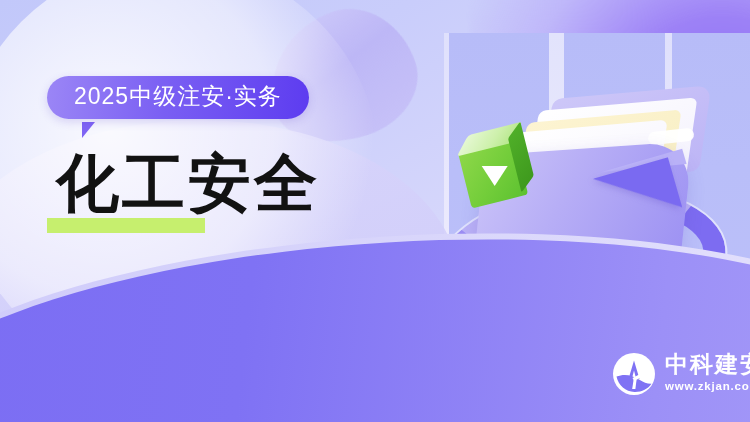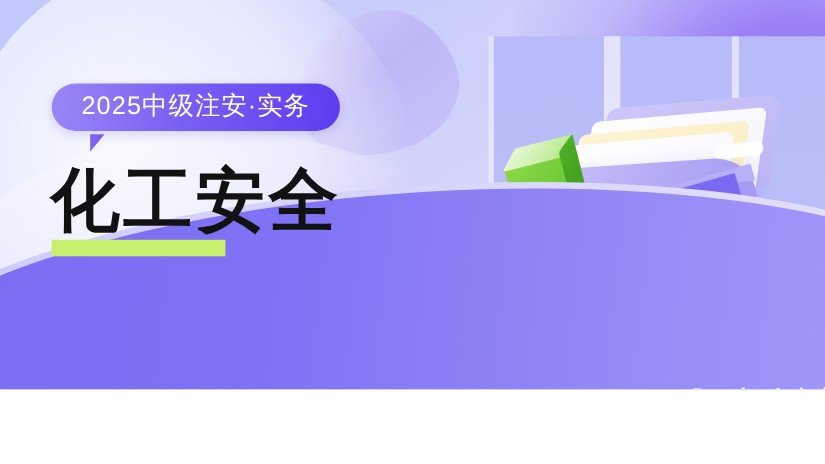--- a/index.html
+++ b/index.html
@@ -3,21 +3,21 @@
 <meta charset="utf-8">
 <style>
   html, body {
     margin: 0;
     padding: 0;
     background: #ffffff;
   }
   #canvas {
     position: relative;
     width: 750px;
-    height: 354px;
+    height: 422px;
     overflow: hidden;
     font-family: "Liberation Sans", "DejaVu Sans", sans-serif;
     background: linear-gradient(150deg, #c2c8fa 0%, #c9cdfb 28%, #d5d6fb 55%, #e4e3fc 78%, #efecfd 100%);
   }
 
   
   .bg-top-right-glow {
     position: absolute;
     top: -120px;
     right: -140px;
@@ -288,21 +288,21 @@
   .hl-row.row2 { margin-top: 18px; }
   .green-underline {
     position: absolute;
     left: 1px;
     top: 66px;
     width: 158px;
     height: 15px;
     background: #c6ef6e;
     z-index: 0;
   }
-  .hl-text { position: relative; z-index: 1; }
+  .hl-text { position: relative; z-index: 1; margin-left: 10px; }
   .num-badge {
     display: inline-block;
     vertical-align: 6px;
     margin-left: 8px;
     width: 37px;
     height: 37px;
     line-height: 37px;
     text-align: center;
     font-size: 25px;
     font-weight: bold;

